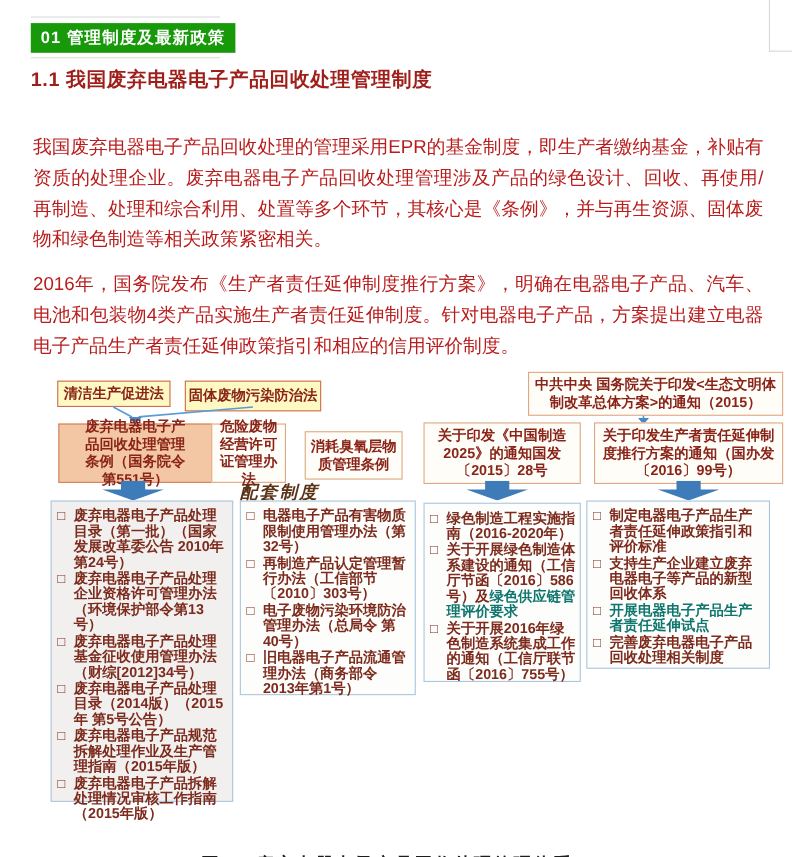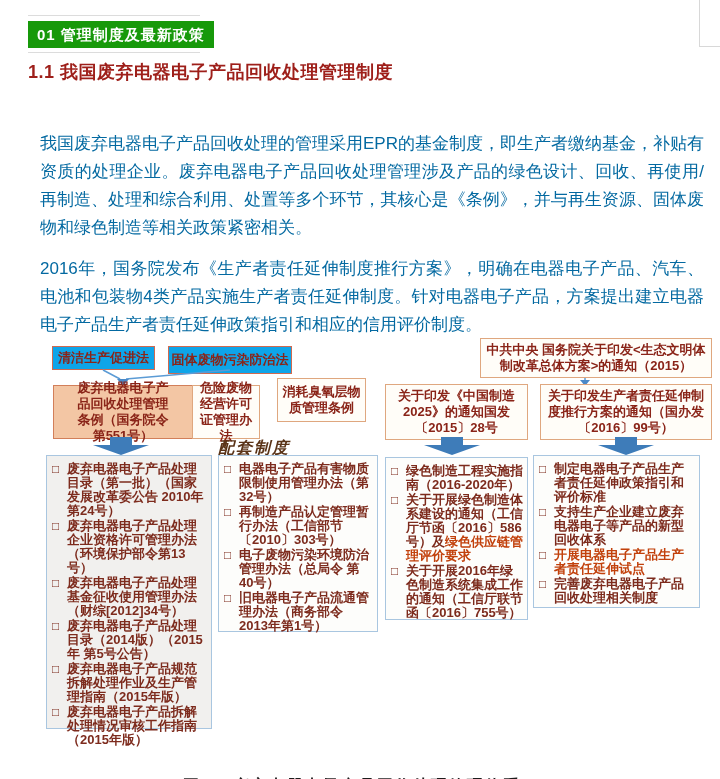--- a/index.html
+++ b/index.html
@@ -14,33 +14,33 @@
     background:#17990a;color:#ffffff;font-weight:bold;font-size:15px;
     padding:6px 9px;line-height:1;letter-spacing:1px;
   }
   .corner-v{position:absolute;left:699px;top:0;width:1px;height:47px;background:#d8d8d8;}
   .corner-h{position:absolute;left:699px;top:46px;width:21px;height:1px;background:#d8d8d8;}
   .heading{
     position:absolute;left:28px;top:60px;margin:0;
     color:#9e1f1a;font-size:18px;font-weight:bold;letter-spacing:0.5px;
   }
   .para{
-    position:absolute;left:28px;width:664px;margin:12px;
-    color:#0369a1;font-size:17px;line-height:28px;text-align:justify;
+    position:absolute;left:28px;width:664px;margin:2px;
+    color:#b91c1c;font-size:17px;line-height:28px;text-align:justify;
   }
   .para1{top:118px;}
   .para2{top:243px;}
 
   
   .dbox{
     position:absolute;box-sizing:border-box;
     display:flex;align-items:center;justify-content:center;text-align:center;
     font-weight:bold;color:#8a2418;
   }
-  .yellow{background:#0ea5e9;border:1.5px solid #cf6a50;font-size:13px;line-height:14px;}
+  .yellow{background:#fef9c3;border:1.5px solid #cf6a50;font-size:13px;line-height:14px;}
   .salmon{background:#f3c6a4;border:1.5px solid #d27f5a;font-size:13px;line-height:16px;padding:18px;}
   .whitebox{background:#fffdf8;border:1.5px solid #dfa77f;font-size:13px;line-height:16px;padding:2px;}
   .support-label{
     position:absolute;left:218px;top:438px;
     font-family:"Liberation Serif","DejaVu Serif",serif;
     font-style:italic;font-weight:bold;font-size:16px;color:#5a3317;letter-spacing:2px;
   }
   .col{
     position:absolute;box-sizing:border-box;
     border:1px solid #a9c6e0;background:#fdfdfb;
@@ -48,21 +48,21 @@
   }
   .col.gray{background:#f1f0ee;}
   .item{display:flex;margin-bottom:1px;}
   .cb{
     flex:0 0 15px;color:#7d2b1d;font-weight:bold;font-size:12px;line-height:14px;
   }
   .itxt{
     flex:1;color:#7d2b1d;font-weight:bold;font-size:13px;line-height:14px;
     text-align:left;
   }
-  .grn{color:#c2410c;text-align:center;}
+  .grn{color:#0f766e;text-align:center;}
   .caption{
     position:absolute;left:0;top:776px;width:704px;text-align:center;
     font-family:"Liberation Serif","DejaVu Serif",serif;
     font-weight:bold;font-size:16px;color:#1c1c1c;letter-spacing:2px;
   }
   .blockarrow{position:absolute;width:56px;height:18px;}
   .connector-svg{position:absolute;left:0;top:338px;width:720px;height:120px;pointer-events:none;}
 </style>
 </head>
 <body>
@@ -87,21 +87,21 @@
   <svg class="connector-svg" viewBox="0 0 720 120">
     <line x1="103" y1="32" x2="120" y2="41" stroke="#5b9bd5" stroke-width="1.5"></line>
     <line x1="230" y1="32" x2="126" y2="41" stroke="#5b9bd5" stroke-width="1.5"></line>
     <polygon points="117,41 129,41 123,48" fill="#4a89c8"></polygon>
     <line x1="585" y1="40" x2="585" y2="42" stroke="#5b9bd5" stroke-width="1.5"></line>
     <polygon points="580,42 590,42 585,48" fill="#4a89c8"></polygon>
   </svg>
 
   <div class="dbox salmon" style="left:53px;top:385px;width:140px;height:54px;">废弃电器电子产品回收处理管理条例（国务院令第551号）</div>
   <div class="dbox whitebox" style="left:192px;top:385px;width:68px;height:54px;">危险废物经营许可证管理办法</div>
-  <div class="dbox whitebox" style="left:277px;top:378px;width:89px;height:44px;">消耗臭氧层物质管理条例</div>
+  <div class="dbox whitebox" style="left:277px;top:392px;width:89px;height:44px;">消耗臭氧层物质管理条例</div>
   <div class="dbox whitebox" style="left:385px;top:384px;width:143px;height:56px;">关于印发《中国制造2025》的通知国发〔2015〕28号</div>
   <div class="dbox whitebox" style="left:540px;top:384px;width:172px;height:56px;">关于印发生产者责任延伸制度推行方案的通知（国办发〔2016〕99号）</div>
 
   <svg class="blockarrow" style="left:93px;top:437px;" viewBox="0 0 56 18">
     <polygon points="17,0 39,0 39,8 56,8 28,18 0,8 17,8" fill="#3e7cb9"></polygon>
   </svg>
   <svg class="blockarrow" style="left:424px;top:437px;" viewBox="0 0 56 18">
     <polygon points="17,0 39,0 39,8 56,8 28,18 0,8 17,8" fill="#3e7cb9"></polygon>
   </svg>
   <svg class="blockarrow" style="left:598px;top:437px;" viewBox="0 0 56 18">

